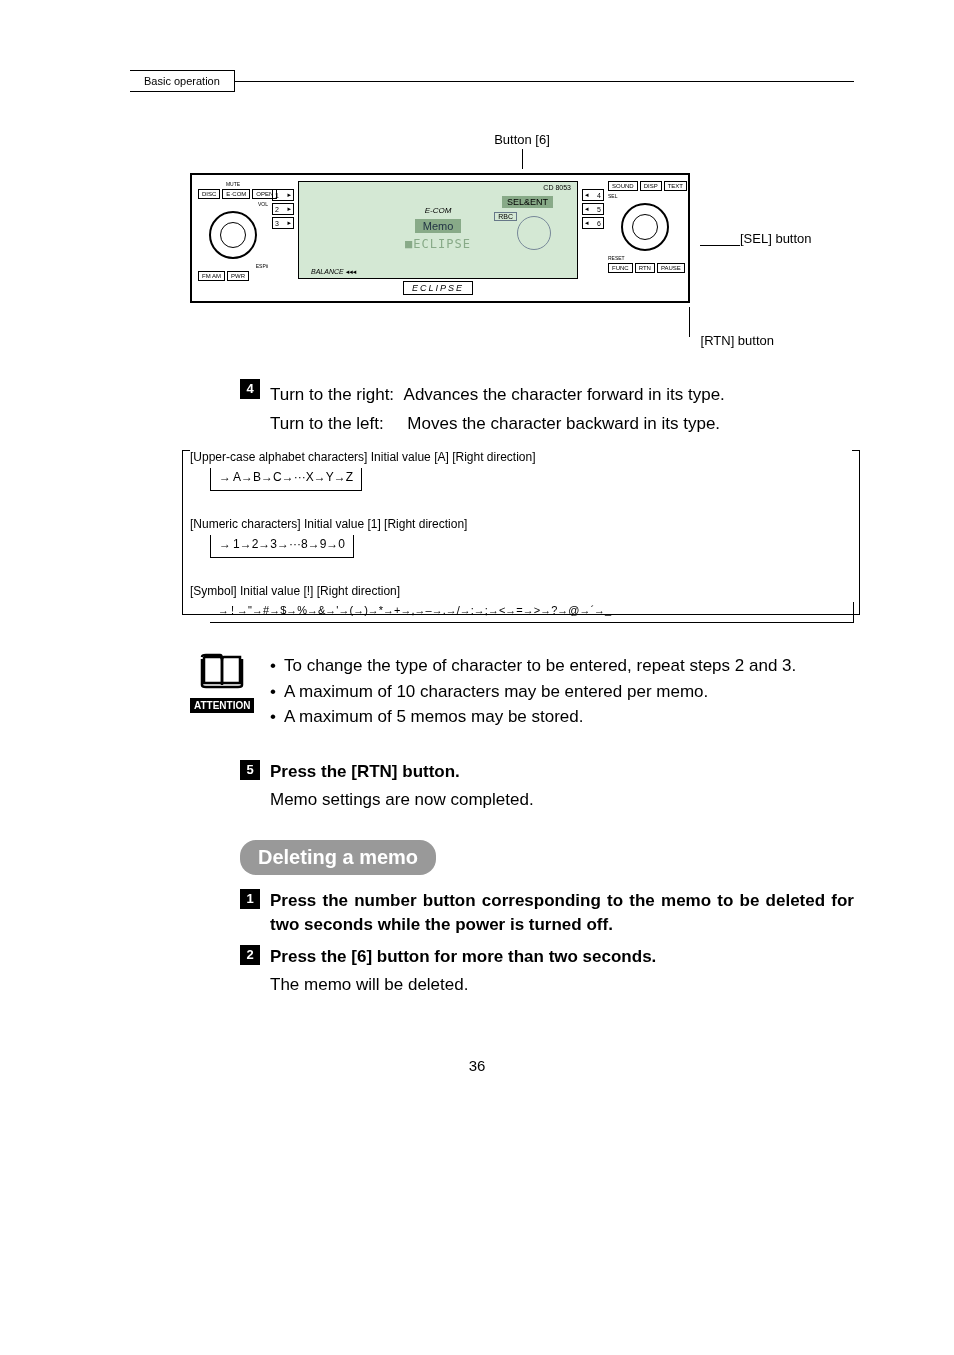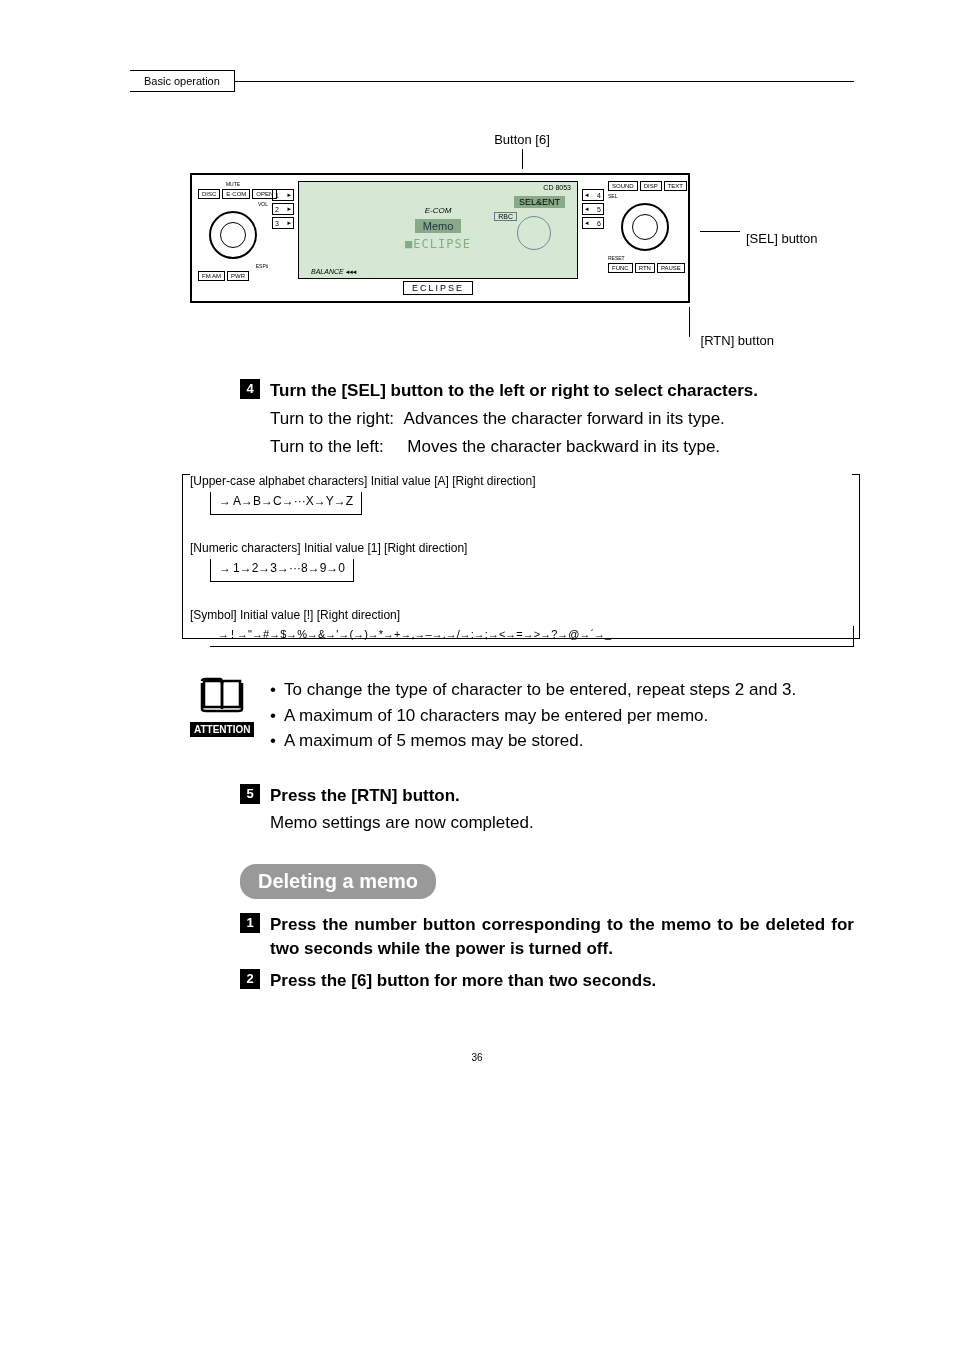--- a/index.html
+++ b/index.html
@@ -123,21 +123,21 @@
     }
     .dev-eclipse-txt {
       color: #8a8;
       font-size: 12px;
       font-family: monospace;
       margin-top: 4px;
       letter-spacing: 1px;
     }
     .dev-selent {
       position: absolute;
-      right: 12px;
+      right: 24px;
       top: 14px;
       background: #8a8;
       font-size: 9px;
       padding: 1px 5px;
     }
     .dev-rbc {
       position: absolute;
       right: 60px;
       top: 30px;
       font-size: 7px;
@@ -184,20 +184,21 @@
       gap: 2px;
     }
     .dev-eclipse-logo {
       text-align: center;
       font-size: 9px;
       letter-spacing: 2px;
       border: 1px solid black;
       padding: 1px 8px;
       margin-top: 2px;
       align-self: center;
+      font-style: italic;
     }
     .sel-label {
       font-size: 13px;
       text-align: left;
     }
     .sel-line {
       width: 40px;
       height: 1px;
       background: black;
     }
@@ -327,21 +328,21 @@
       font-weight: bold;
       font-size: 20px;
       padding: 6px 18px;
       border-radius: 16px;
       display: inline-block;
       margin: 20px 0 14px 0;
     }
     .page-num {
       text-align: center;
       margin-top: 60px;
-      font-size: 10px;
+      font-size: 15px;
     }
     .outer-frame {
       position: relative;
     }
     .outer-frame::before {
       content: "";
       position: absolute;
       left: -8px;
       top: 0;
       bottom: 8px;
@@ -469,36 +470,35 @@
             <div class="dev-knob-inner"></div>
           </div>
         <div style="font-size:5px;text-align:left">RESET</div>
         <div class="dev-btn-row">
           <span class="dev-tiny-btn">FUNC</span>
           <span class="dev-tiny-btn">RTN</span>
           <span class="dev-tiny-btn">PAUSE</span>
         </div>
       </div>
     </div>
-    <div style="display:flex;align-items:flex-start;gap:6px;">
+    <div style="display:flex;align-items:flex-end;">
       <div class="sel-line"></div>
       <div class="sel-label">[SEL] button</div>
     </div>
   </div>
   <div class="rtn-callout">
     <span class="rtn-line"></span>
     <span class="rtn-label">[RTN] button</span>
   </div>
 </div>
 
 <div class="main-content">
   <div class="step-row">
     <div class="step-num-box"><span class="step-num">4</span></div>
     <div class="step-body">
-      <div class="step-title">Turn the [SEL] button to the left or right to select characters.</div>
       <div class="step-text">
         <span>Turn to the right:</span>&nbsp;&nbsp;<span>Advances the character forward in its type.</span>
       </div>
       <div class="step-text">
         <span>Turn to the left:</span>&nbsp;&nbsp;&nbsp;&nbsp;&nbsp;<span>Moves the character backward in its type.</span>
       </div>
     </div>
   </div>
 </div>
 
@@ -565,17 +565,18 @@
     <div class="step-num-box"><span class="step-num">1</span></div>
     <div class="step-body">
       <div class="step-title">Press the number button corresponding to the memo to be deleted for two seconds while the power is turned off.</div>
     </div>
   </div>
 
   <div class="step-row">
     <div class="step-num-box"><span class="step-num">2</span></div>
     <div class="step-body">
       <div class="step-title" style="text-align:left">Press the [6] button for more than two seconds.</div>
+      <div class="step-text">The memo will be deleted.</div>
     </div>
   </div>
 </div>
 
 <div class="page-num">36</div>
 
 </body></html>

